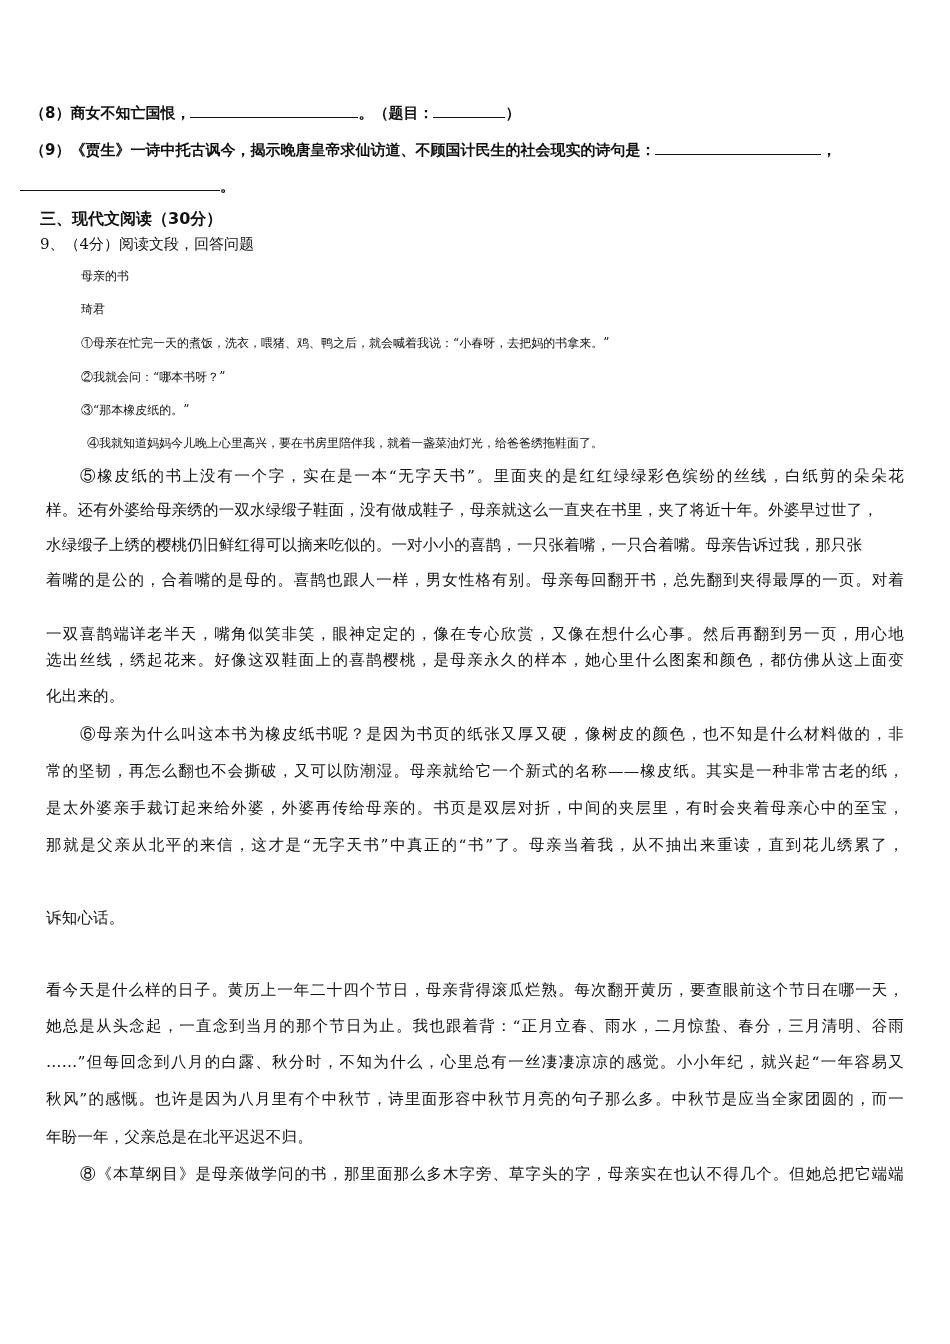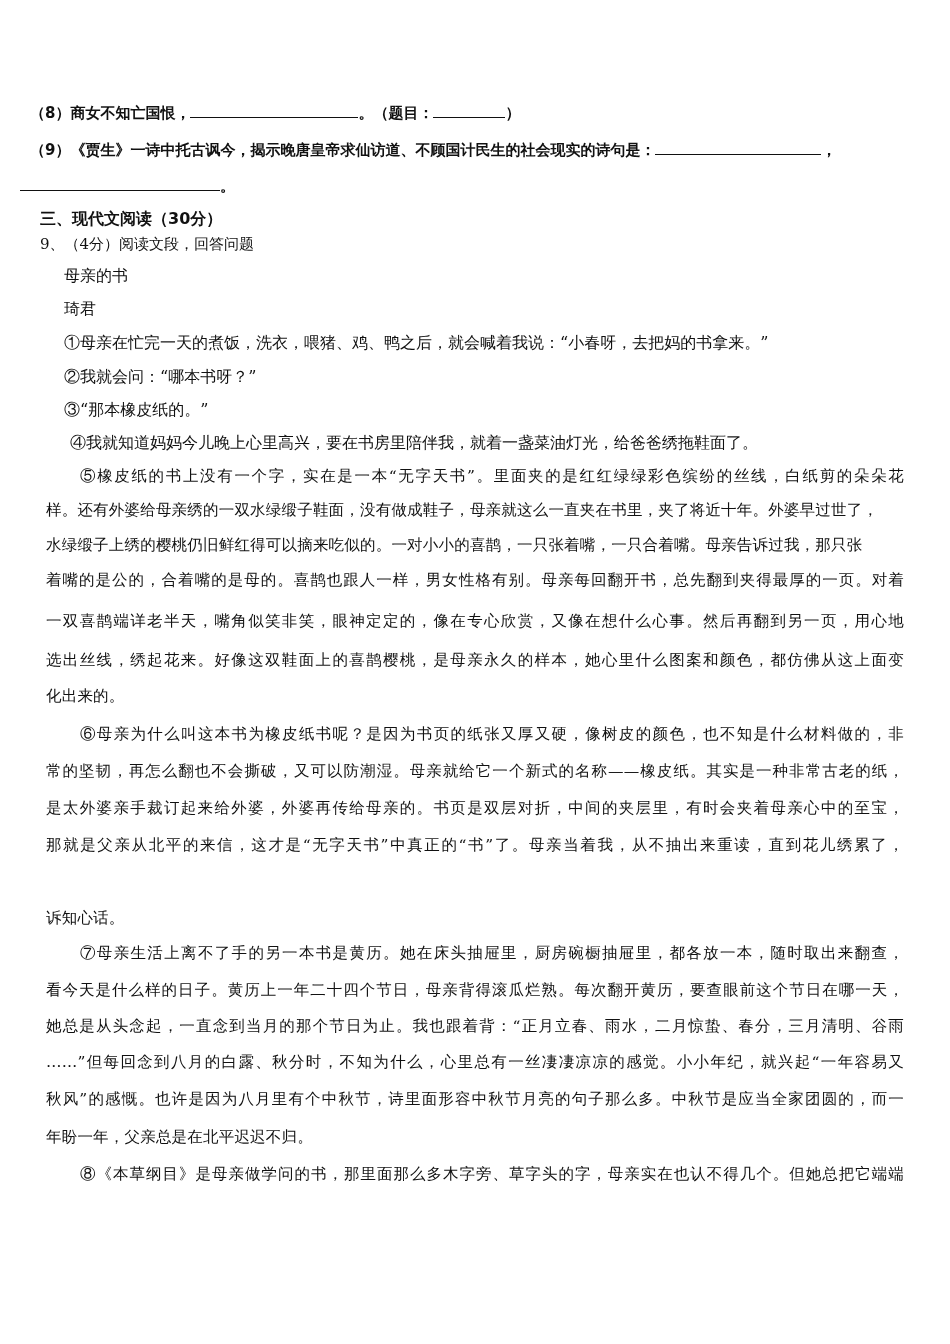--- a/index.html
+++ b/index.html
@@ -4,21 +4,21 @@
 <style>
   html, body { margin:0; padding:0; background:#ffffff; }
   body { width:950px; height:1344px; position:relative; overflow:hidden; color:#111; }
   .page { position:absolute; left:0; top:0; width:850px; height:1344px; }
   .bold { font-family:"DejaVu Sans", "Liberation Sans", sans-serif; font-weight:bold; }
   .line { position:absolute; white-space:nowrap; font-size:15px; line-height:20px; }
   .q { left:30px; font-size:15px; }
   .blank { display:inline-block; border-bottom:1.5px solid #111; height:14px; vertical-align:baseline; }
   .h3 { left:40px; font-size:16px; }
   .sub { left:40px; font-size:15px; font-family:"DejaVu Serif", "Liberation Serif", serif; }
-  .ttl { left:64px; font-size:16px; font-family:"DejaVu Serif", "Liberation Serif", serif; }
+  .ttl { left:81px; font-size:12px; font-family:"DejaVu Serif", "Liberation Serif", serif; }
   .p { left:46px; width:858px; font-size:15.5px; font-family:"DejaVu Serif", "Liberation Serif", serif;
        text-align:justify; text-align-last:justify; letter-spacing:0.2px; }
   .p.ind { left:80px; width:824px; }
   .p.last { text-align-last:left; }
   .u { text-underline-offset:3px; }
 </style>
 </head>
 <body>
 
 <div class="page">
@@ -46,31 +46,30 @@
   <div class="line ttl" style="top:433px;margin-left:6px;">④我就知道妈妈今儿晚上心里高兴，要在书房里陪伴我，就着一盏菜油灯光，给爸爸绣拖鞋面了。</div>
 
   <div class="line p ind" style="top:466px;">⑤橡皮纸的书上没有一个字，实在是一本“无字天书”。里面夹的是红红绿绿彩色缤纷的丝线，白纸剪的朵朵花</div>
   <div class="line p" style="top:500px; text-align:left; text-align-last:left;">
     <span>样。还有外婆给母亲绣的一双水绿缎子鞋面，没有做成鞋子，母亲就这么一直夹在书里，夹了将近十年。</span><span class="u">外婆早过世了，</span>
   </div>
   <div class="line p" style="top:535px; text-align:left; text-align-last:left;">
     <span class="u">水绿缎子上绣的樱桃仍旧鲜红得可以摘来吃似的。</span><span>一对小小的喜鹊，一只张着嘴，一只合着嘴。母亲告诉过我，那只张</span>
   </div>
   <div class="line p" style="top:570px;">着嘴的是公的，合着嘴的是母的。喜鹊也跟人一样，男女性格有别。母亲每回翻开书，总先翻到夹得最厚的一页。对着</div>
-  <div class="line p" style="top:611px;">一双喜鹊端详老半天，嘴角似笑非笑，眼神定定的，像在专心欣赏，又像在想什么心事。然后再翻到另一页，用心地</div>
+  <div class="line p" style="top:624px;">一双喜鹊端详老半天，嘴角似笑非笑，眼神定定的，像在专心欣赏，又像在想什么心事。然后再翻到另一页，用心地</div>
   <div class="line p" style="top:650px;">选出丝线，绣起花来。好像这双鞋面上的喜鹊樱桃，是母亲永久的样本，她心里什么图案和颜色，都仿佛从这上面变</div>
   <div class="line p last" style="top:686px;">化出来的。</div>
 
   <div class="line p ind" style="top:724px;">⑥母亲为什么叫这本书为橡皮纸书呢？是因为书页的纸张又厚又硬，像树皮的颜色，也不知是什么材料做的，非</div>
   <div class="line p" style="top:761px;">常的坚韧，再怎么翻也不会撕破，又可以防潮湿。母亲就给它一个新式的名称——橡皮纸。其实是一种非常古老的纸，</div>
   <div class="line p" style="top:798px;">是太外婆亲手裁订起来给外婆，外婆再传给母亲的。书页是双层对折，中间的夹层里，有时会夹着母亲心中的至宝，</div>
   <div class="line p" style="top:835px;">那就是父亲从北平的来信，这才是“无字天书”中真正的“书”了。母亲当着我，从不抽出来重读，直到花儿绣累了，</div>
   <div class="line p last" style="top:908px;">诉知心话。</div>
 
-  <div class="line p ind" style="top:943px;">⑦母亲生活上离不了手的另一本书是黄历。她在床头抽屉里，厨房碗橱抽屉里，都各放一本，随时取出来翻查，</div>
   <div class="line p" style="top:980px;">看今天是什么样的日子。黄历上一年二十四个节日，母亲背得滚瓜烂熟。每次翻开黄历，要查眼前这个节日在哪一天，</div>
   <div class="line p" style="top:1016px;">她总是从头念起，一直念到当月的那个节日为止。我也跟着背：“正月立春、雨水，二月惊蛰、春分，三月清明、谷雨</div>
   <div class="line p" style="top:1052px;">……”但每回念到八月的白露、秋分时，不知为什么，心里总有一丝凄凄凉凉的感觉。小小年纪，就兴起“一年容易又</div>
   <div class="line p" style="top:1089px;">秋风”的感慨。也许是因为八月里有个中秋节，诗里面形容中秋节月亮的句子那么多。中秋节是应当全家团圆的，而一</div>
   <div class="line p last" style="top:1127px;">年盼一年，父亲总是在北平迟迟不归。</div>
 
   <div class="line p ind" style="top:1164px;">⑧《本草纲目》是母亲做学问的书，那里面那么多木字旁、草字头的字，母亲实在也认不得几个。但她总把它端端</div>
 
 </div>
 

